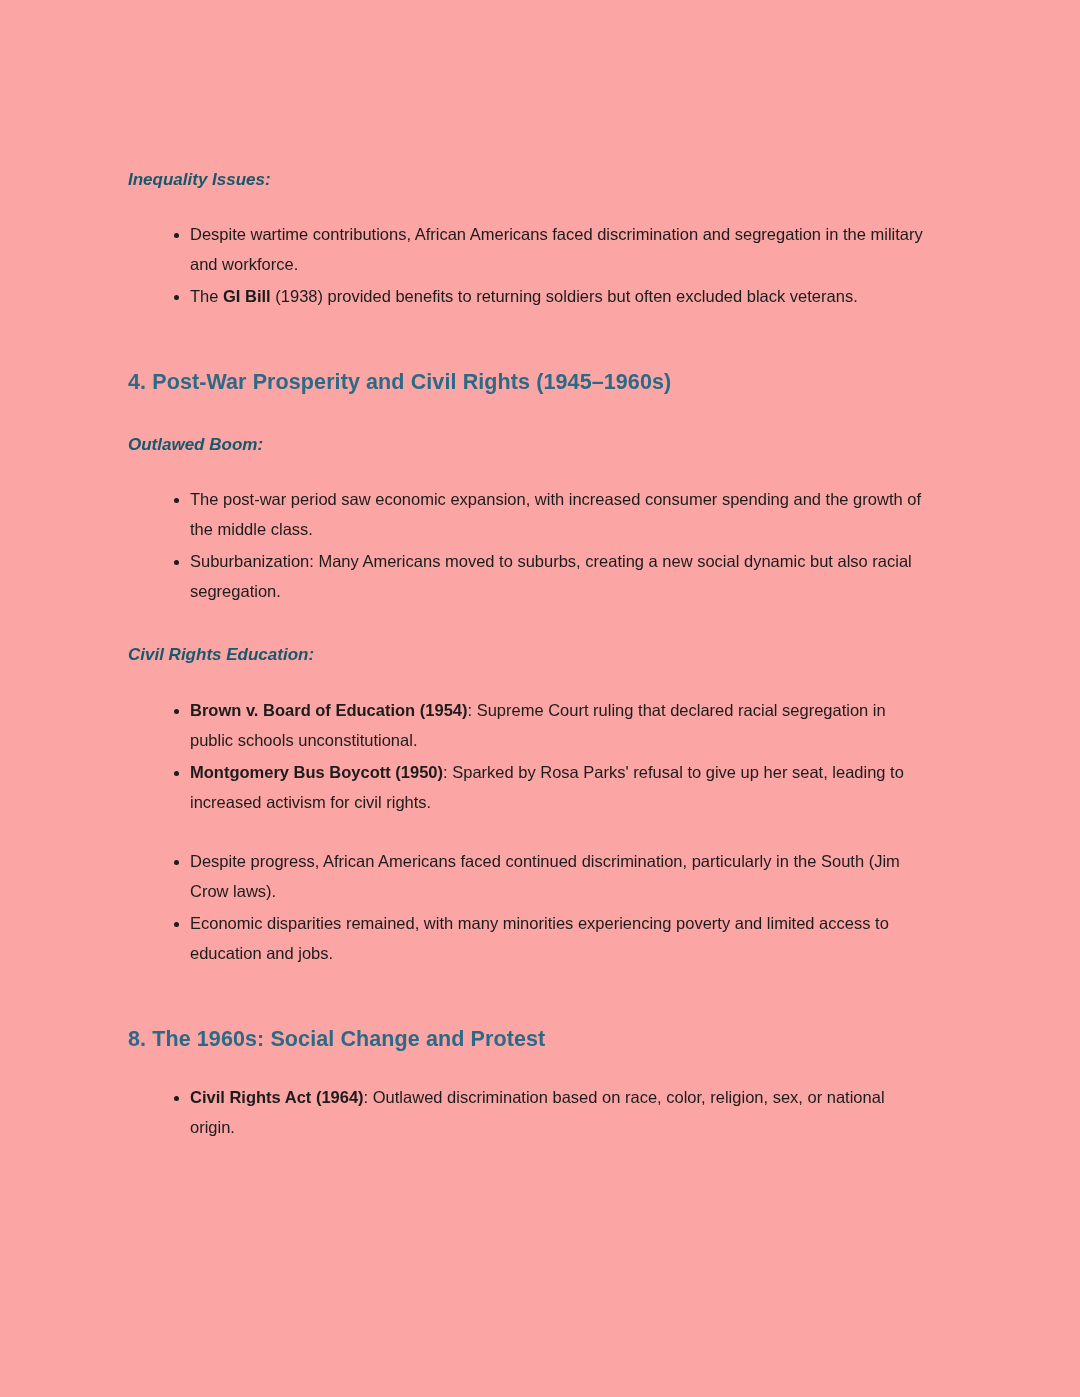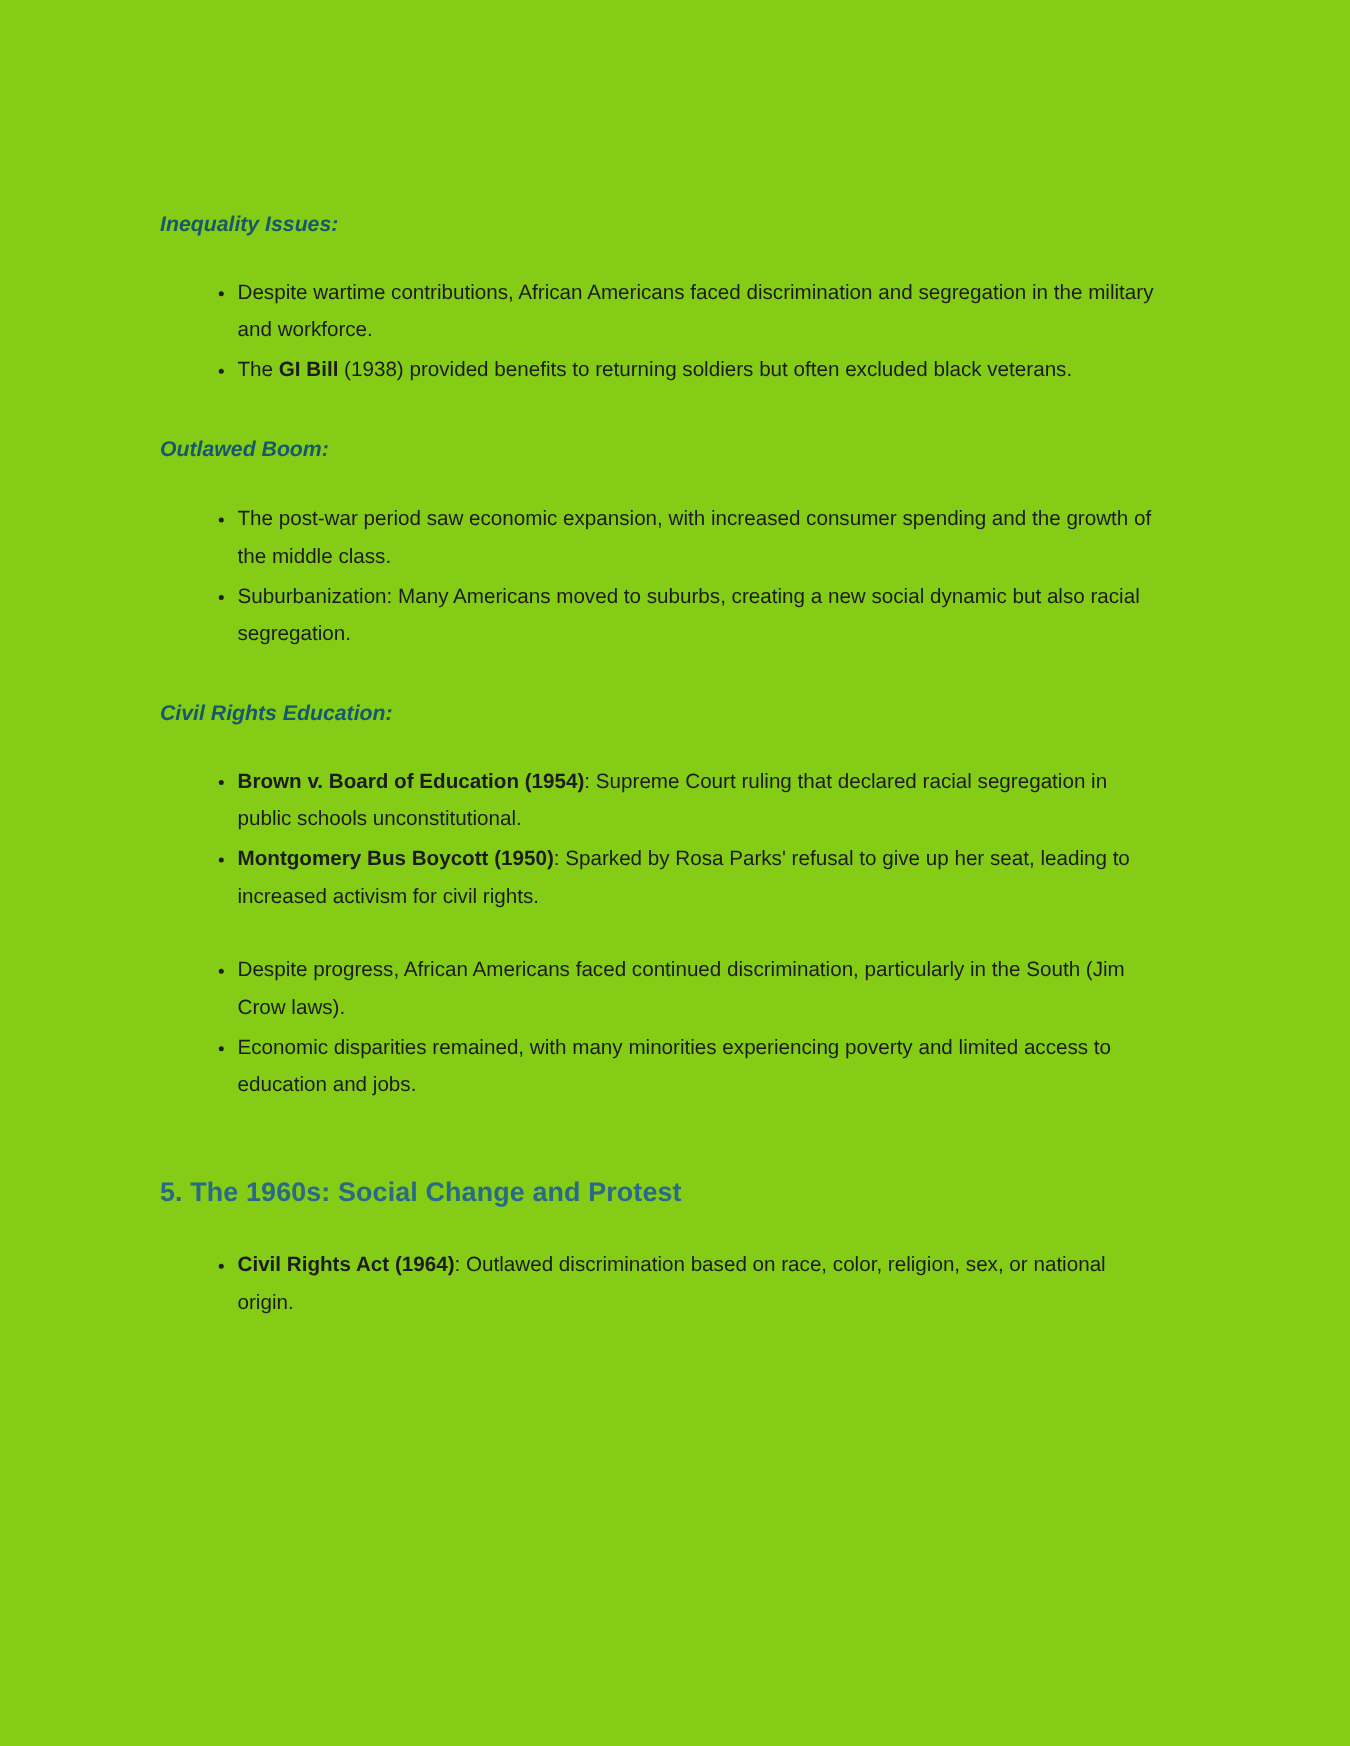--- a/index.html
+++ b/index.html
@@ -5,21 +5,21 @@
   html, body {
     margin: 0;
     padding: 0;
     background: #ffffff;
   }
   .page {
     width: 1080px;
     min-height: 1397px;
     box-sizing: border-box;
     padding: 131px 132px 60px 128px;
-    background: #84cc16;
+    background: #fca5a5;
     font-family: "Liberation Sans", sans-serif;
     color: #1c1c1c;
   }
   .page > :first-child {
     margin-top: 0;
   }
   .subheading {
     font-size: 17px;
     font-weight: bold;
     font-style: italic;
@@ -57,32 +57,33 @@
 </head>
 <body>
 
 <div class="page">
   <div>
       <h3 class="subheading">Inequality Issues:</h3>
       <ul class="bullet-list">
         <li class="bullet-item"><span>Despite wartime contributions, African Americans faced discrimination and segregation in the military and workforce.</span></li>
         <li class="bullet-item"><span>The </span><strong>GI Bill</strong><span> (1938) provided benefits to returning soldiers but often excluded black veterans.</span></li>
       </ul>
+      <h2 class="heading">4. Post-War Prosperity and Civil Rights (1945–1960s)</h2>
       <h3 class="subheading">Outlawed Boom:</h3>
       <ul class="bullet-list">
         <li class="bullet-item"><span>The post-war period saw economic expansion, with increased consumer spending and the growth of the middle class.</span></li>
         <li class="bullet-item"><span>Suburbanization: Many Americans moved to suburbs, creating a new social dynamic but also racial segregation.</span></li>
       </ul>
       <h3 class="subheading">Civil Rights Education:</h3>
       <ul class="bullet-list">
         <li class="bullet-item"><strong>Brown v. Board of Education (1954)</strong><span>: Supreme Court ruling that declared racial segregation in public schools unconstitutional.</span></li>
         <li class="bullet-item"><strong>Montgomery Bus Boycott (1950)</strong><span>: Sparked by Rosa Parks' refusal to give up her seat, leading to increased activism for civil rights.</span></li>
       </ul>
       <ul class="bullet-list">
         <li class="bullet-item"><span>Despite progress, African Americans faced continued discrimination, particularly in the South (Jim Crow laws).</span></li>
         <li class="bullet-item"><span>Economic disparities remained, with many minorities experiencing poverty and limited access to education and jobs.</span></li>
       </ul>
-      <h2 class="heading">5. The 1960s: Social Change and Protest</h2>
+      <h2 class="heading">8. The 1960s: Social Change and Protest</h2>
       <ul class="bullet-list">
         <li class="bullet-item"><strong>Civil Rights Act (1964)</strong><span>: Outlawed discrimination based on race, color, religion, sex, or national origin.</span></li>
       </ul>
     </div>
 </div>
 
 </body></html>

